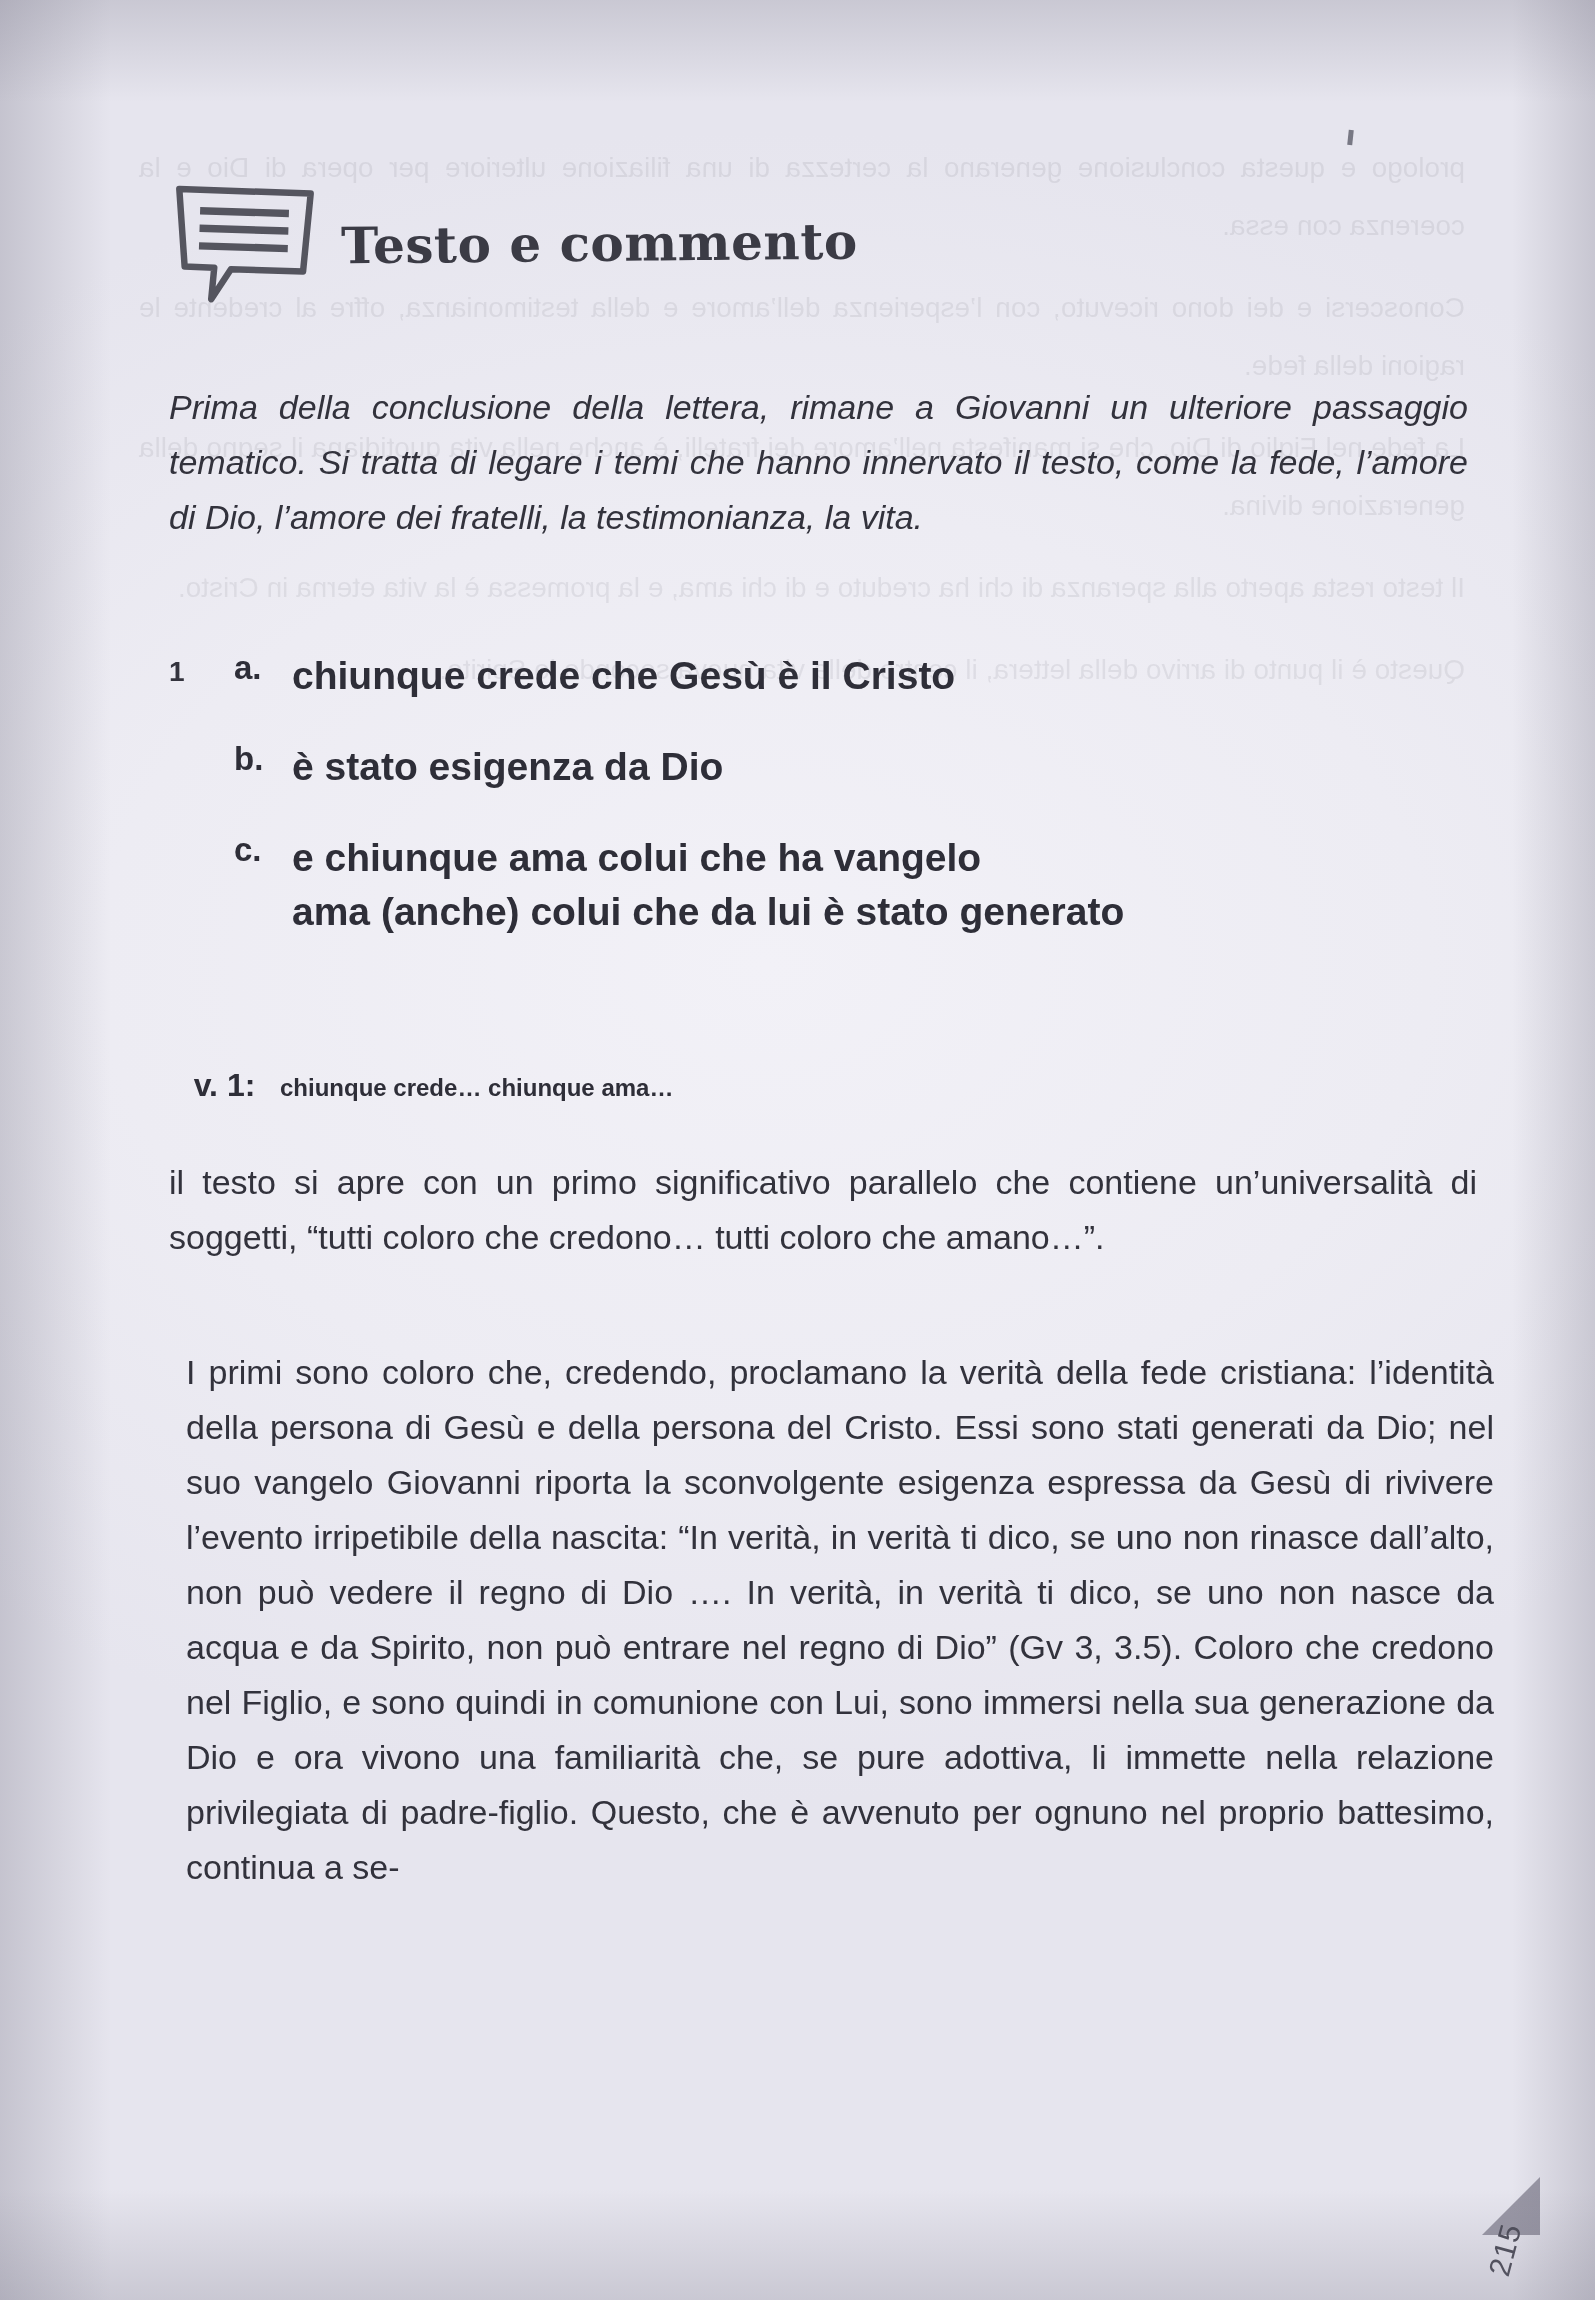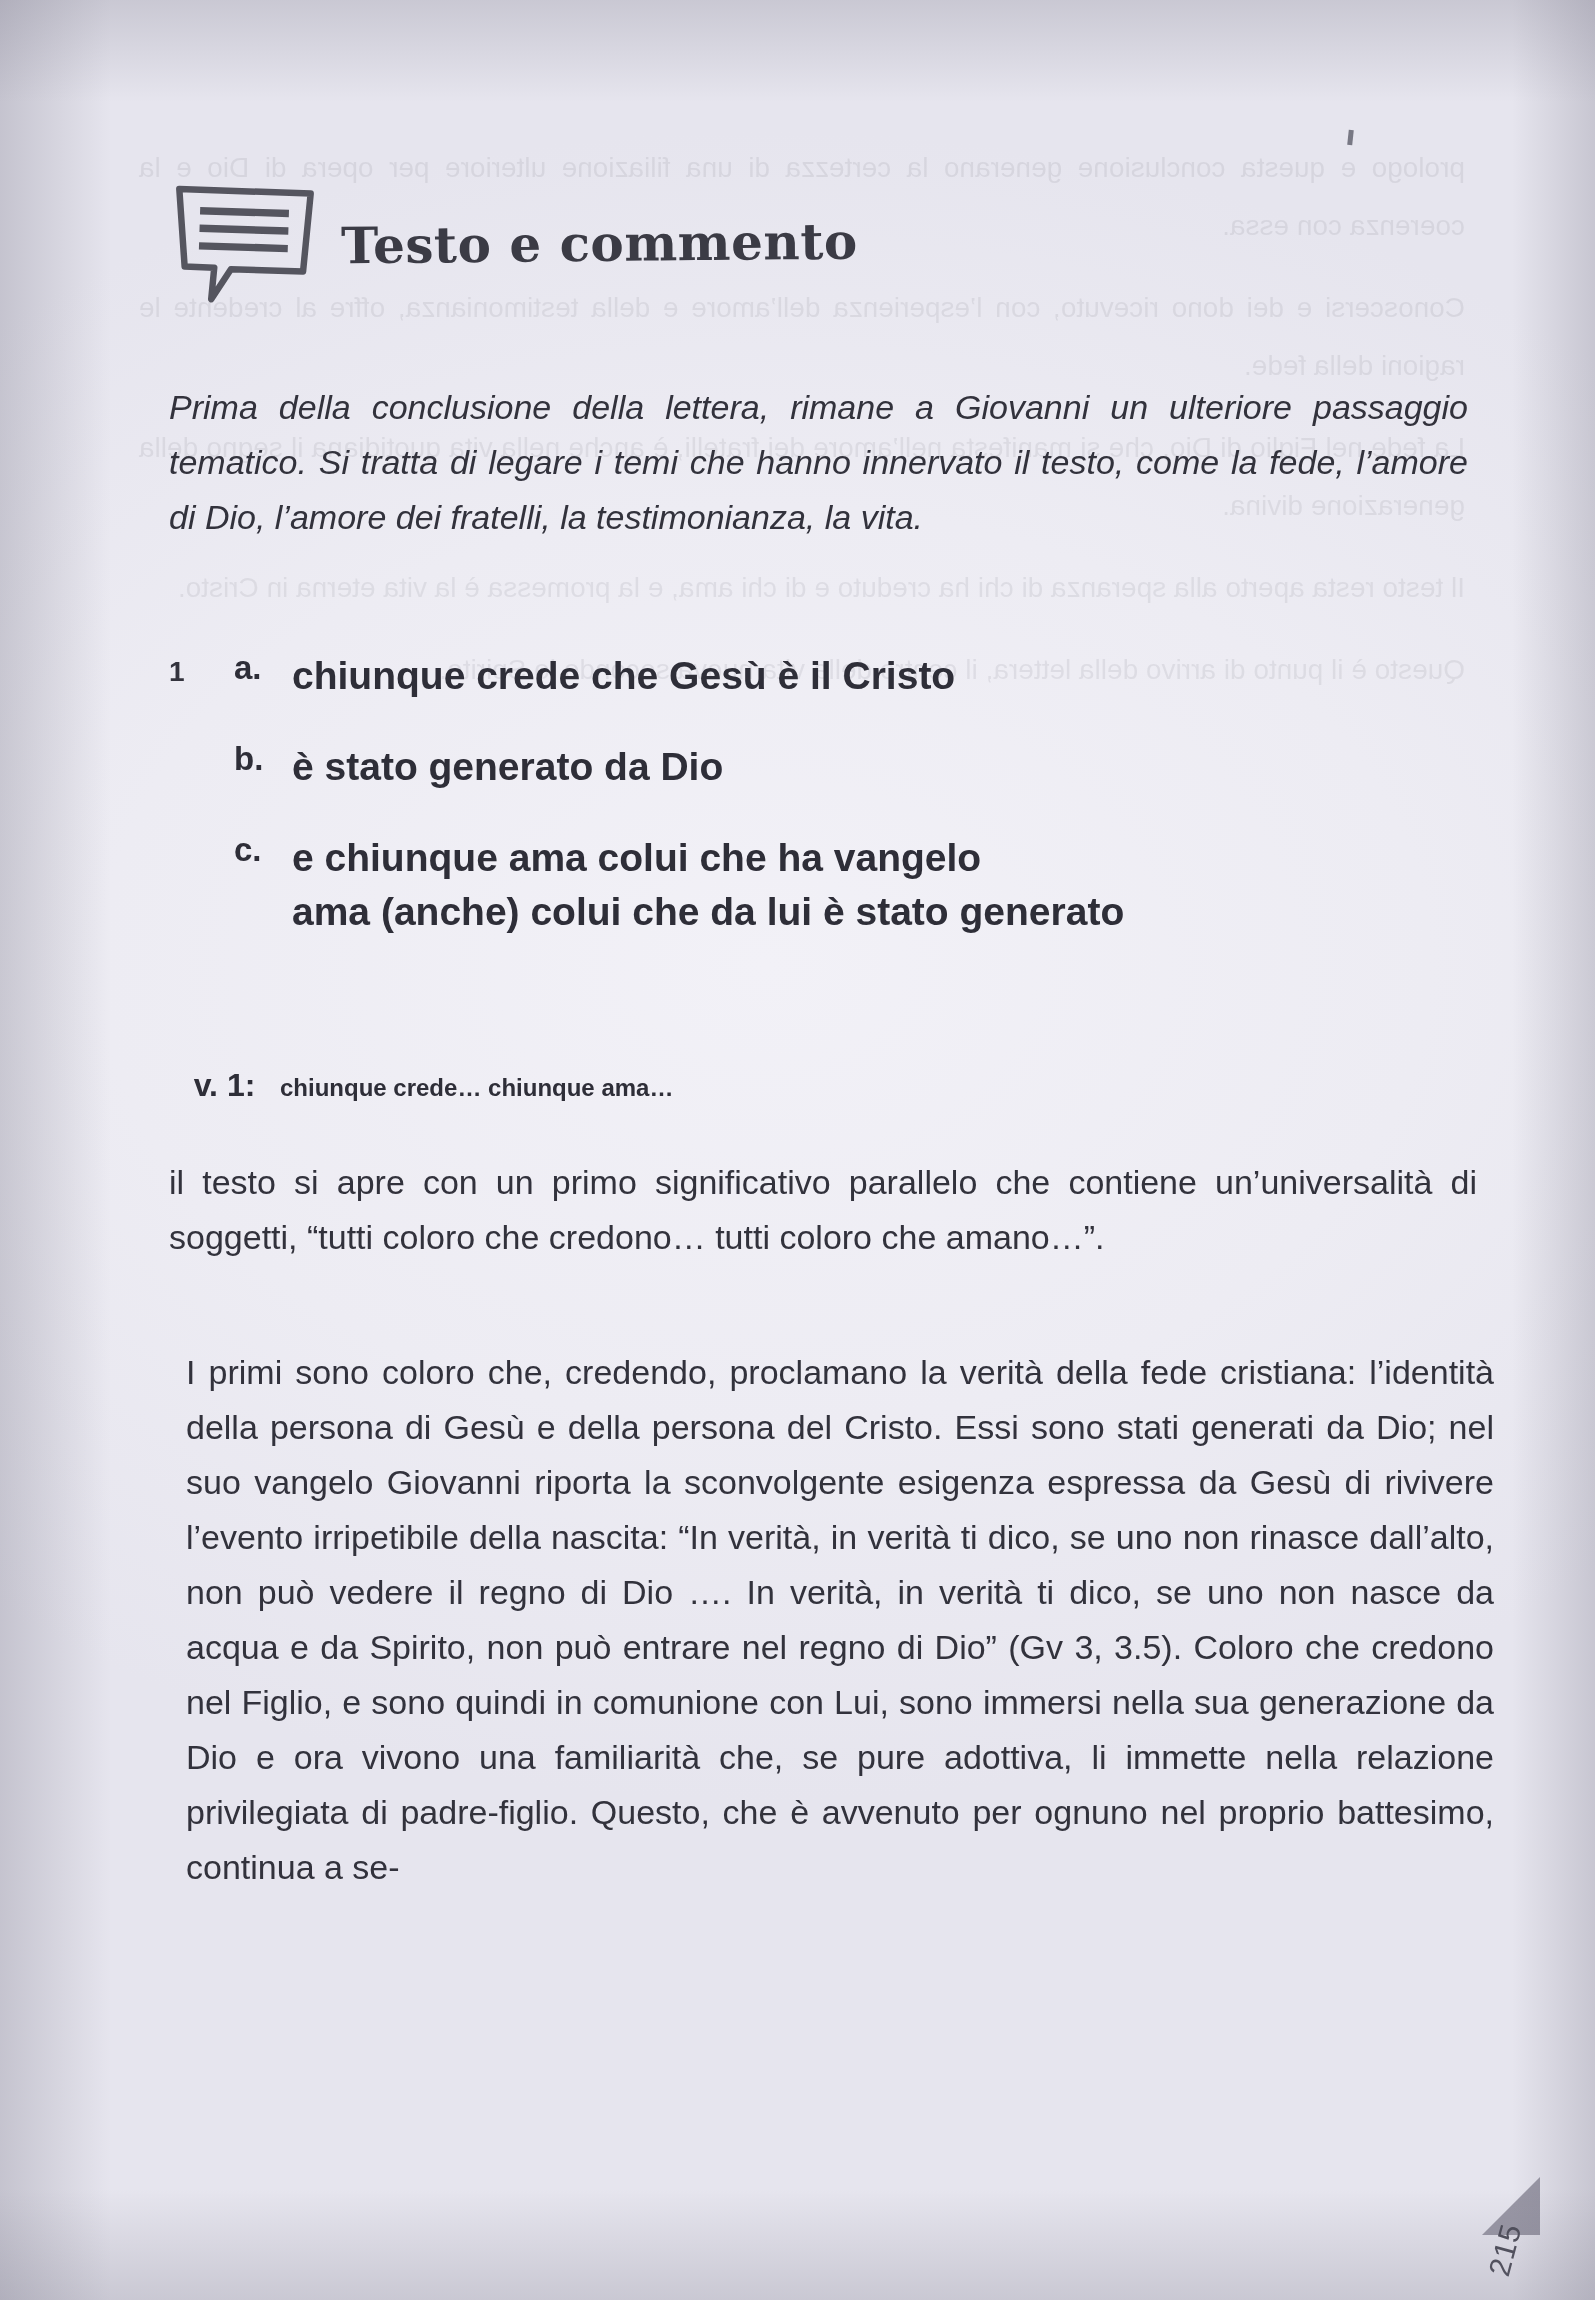--- a/index.html
+++ b/index.html
@@ -253,21 +253,21 @@
 
       <div class="list-row">
         <span class="list-num">1</span>
         <span class="list-letter">a.</span>
         <span class="list-text">chiunque crede che Gesù è il Cristo</span>
       </div>
 
       <div class="list-row">
         <span class="list-num"></span>
         <span class="list-letter">b.</span>
-        <span class="list-text">è stato generato da Dio</span>
+        <span class="list-text">è stato esigenza da Dio</span>
       </div>
 
       <div class="list-row">
         <span class="list-num"></span>
         <span class="list-letter">c.</span>
         <span class="list-text">
           <span>e chiunque ama colui che ha vangelo</span><br>
           <span>ama (anche) colui che da lui è stato generato</span>
         </span>
       </div>

